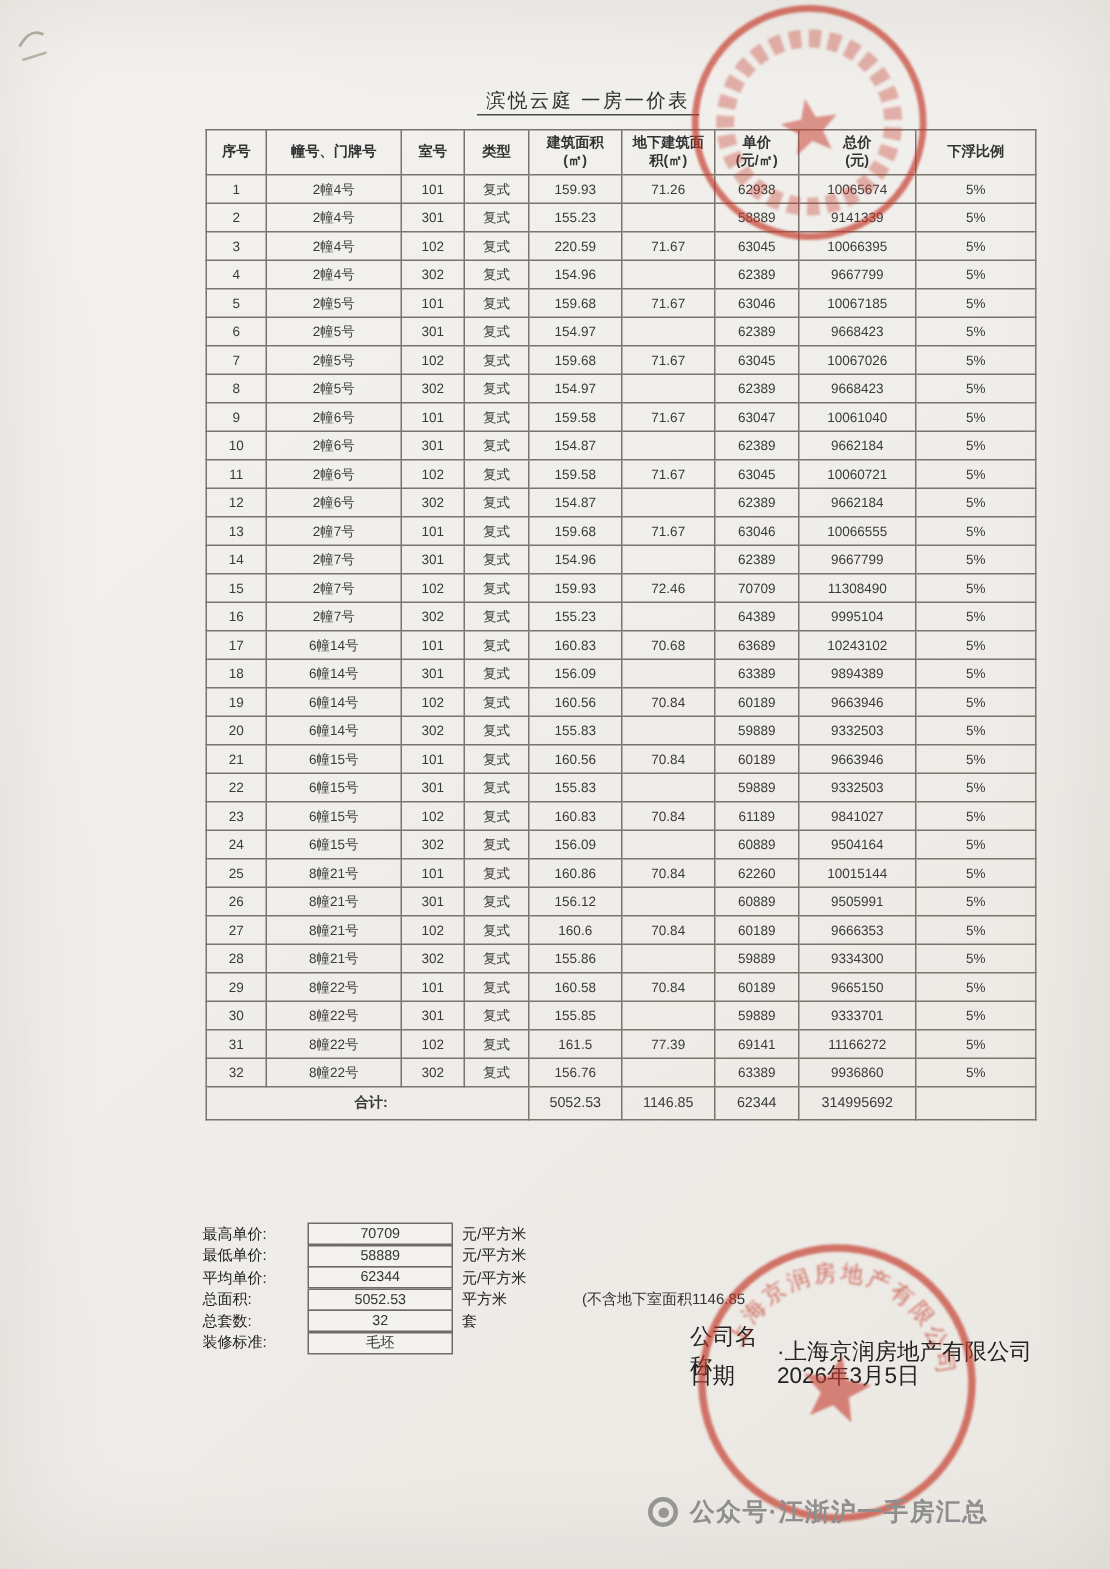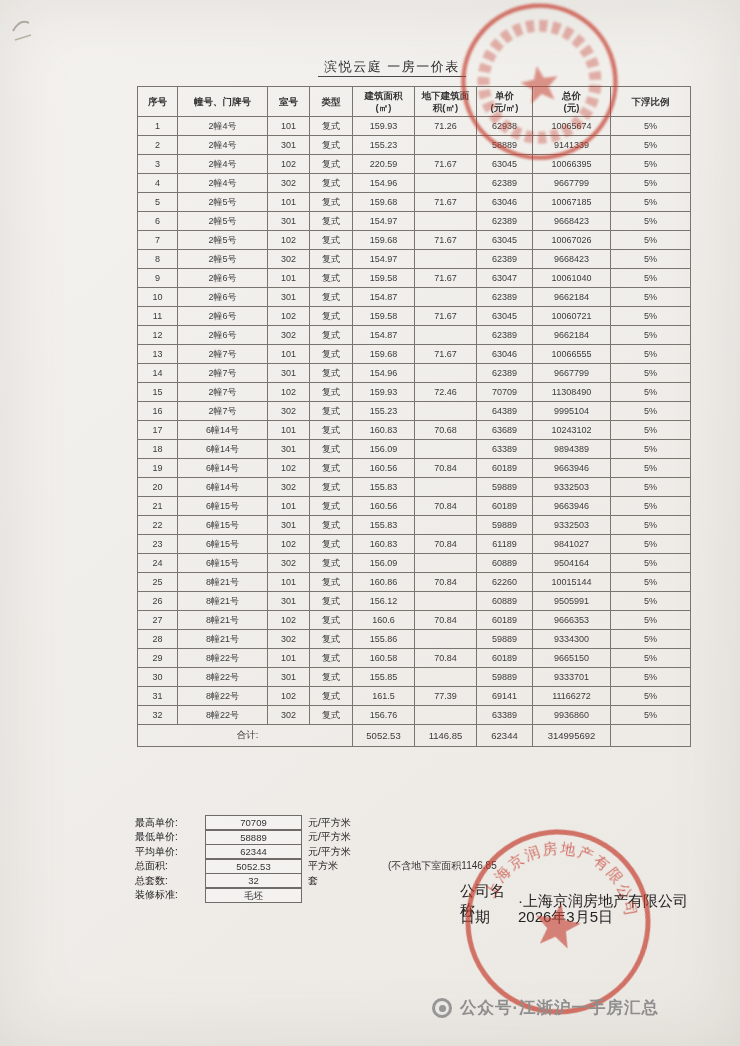--- a/index.html
+++ b/index.html
@@ -26,21 +26,21 @@
   }
   .price-table th, .price-table td {
     border:1px solid #79746e; text-align:center; color:#3a3a3a; overflow:hidden;
   }
   .price-table th {
     font-size:9.5px; font-weight:600; height:30px;
     white-space:pre-line; line-height:1.2; color:#333;
   }
   .price-table td { font-size:9px; height:19px; padding:0 1px; }
   .total-row td { height:22px; font-size:9.5px; }
-  .total-label { text-align:center; padding-left:6px !important; font-weight:400; }
+  .total-label { text-align:center; padding-left:6px !important; font-weight:700; }
   
   .summary { position:absolute; left:135px; top:816px; }
   .summary-row { display:flex; align-items:center; height:15.5px; margin-top:-1px; }
   .summary-label { width:70px; font-size:10px; color:#222; }
   .summary-value {
     width:97px; height:15px; line-height:13px; border:1px solid #6f6b66;
     text-align:center; font-size:9.5px; color:#333; background:rgba(255,255,255,.35);
   }
   .summary-unit { margin-left:6px; font-size:10px; color:#222; min-width:66px; }
   .summary-note { margin-left:14px; font-size:10px; color:#333; white-space:nowrap; }

